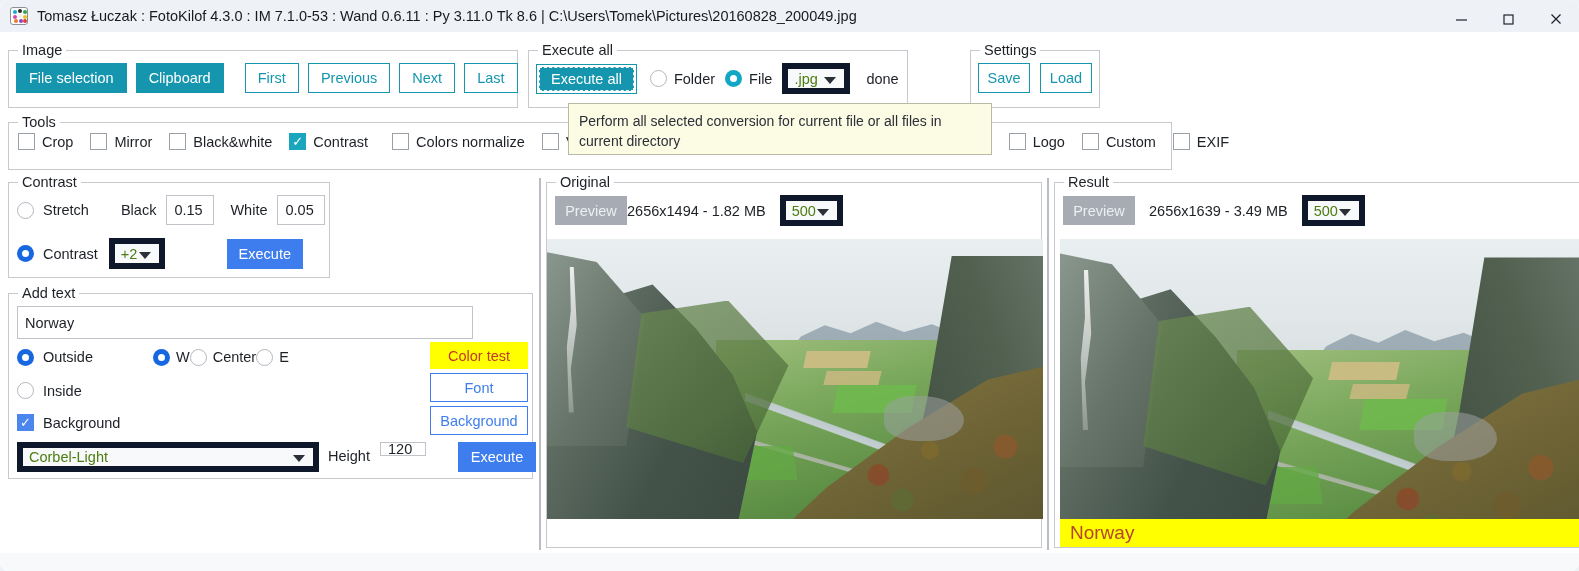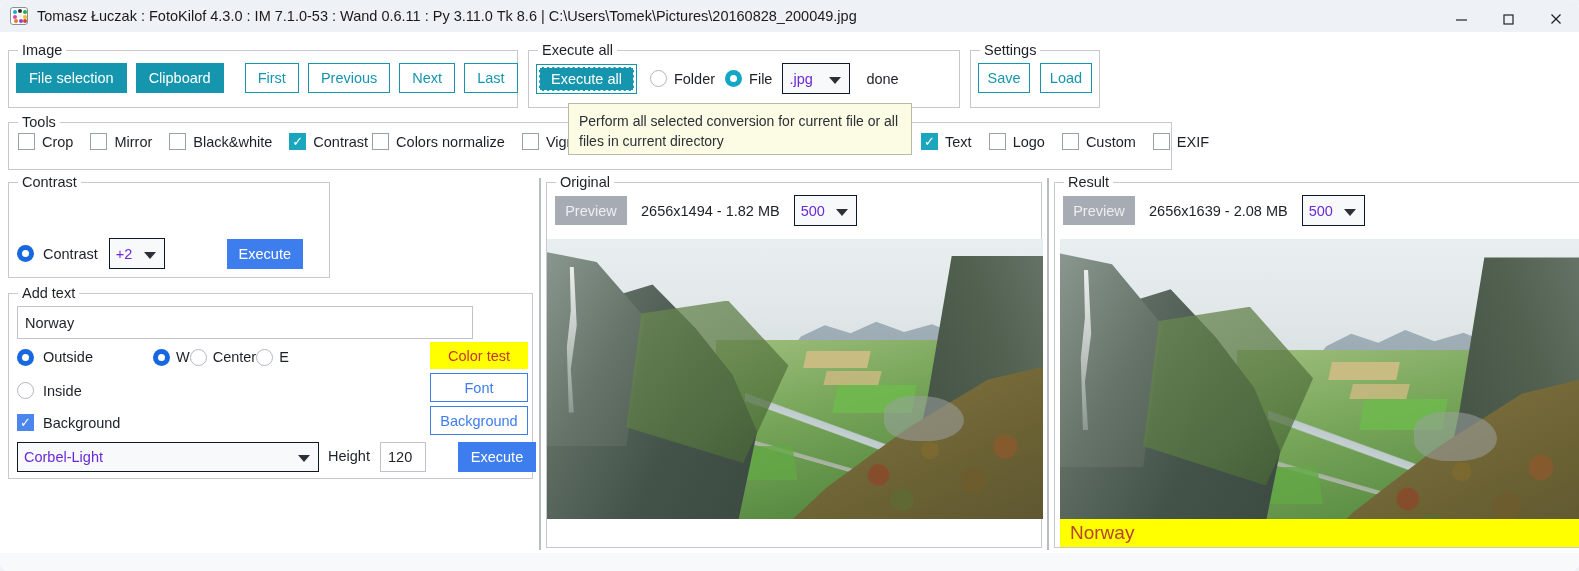--- a/index.html
+++ b/index.html
@@ -99,34 +99,34 @@
   .rb.sel-teal { border:none; background:#12a7c4; }
   .rb.sel-teal::after { content:""; width:7px; height:7px; border-radius:50%; background:#fff; }
 
   
   .field {
     border:1px solid #c0c4ca; background:#fff; height:30px;
     display:flex; align-items:center; padding:0 7px;
     font-size:14.5px; color:#1d2026;
   }
   .combo {
-    border:1px solid #0f172a; background:#f7f9fb; height:31px;
+    border:6px solid #0f172a; background:#f7f9fb; height:31px;
     display:flex; align-items:center; padding:0 6px;
-    font-size:14.5px; color:#6d28d9; position:relative;
+    font-size:14.5px; color:#4d7c0f; position:relative;
   }
   .combo .arrow {
     position:absolute; right:8px; top:50%; margin-top:-2px;
     width:0; height:0; border-left:6px solid transparent; border-right:6px solid transparent;
     border-top:7px solid #2b2f38;
   }
   .lbl { font-size:14.5px; color:#1d2026; white-space:nowrap; }
 
   
   .tooltip {
-    position:absolute; left:568px; top:103px; width:344px; height:52px;
+    position:absolute; left:568px; top:103px; width:424px; height:52px;
     background:#fcfbe3; border:1px solid #b9b9a8;
     padding:7px 10px; font-size:14px; color:#2b2f38; line-height:1.45;
     z-index:50;
   }
 
   
   .photo { position:absolute; overflow:hidden; background:#9aa6aa; }
   .photo .sky {
     position:absolute; left:0; top:0; width:100%; height:42%;
     background:linear-gradient(#e9eef0 0%, #e2e8ea 55%, #d9e0e2 100%);
@@ -271,21 +271,21 @@
     <div style="position:absolute; left:7px; top:12px; display:flex; gap:9px;">
       <div class="btn teal-filled">File selection</div>
       <div class="btn teal-filled">Clipboard</div>
       <div class="btn" style="margin-left:12px;">First</div>
       <div class="btn">Previous</div>
       <div class="btn">Next</div>
       <div class="btn">Last</div>
     </div>
   </div>
 
-  <div class="group" style="left:528px; top:50px; width:432px; height:58px;">
+  <div class="group" style="left:528px; top:50px; width:380px; height:58px;">
     <div class="legend">Execute all</div>
     <div style="position:absolute; left:7px; top:12px; display:flex; align-items:center; gap:0;">
       <div class="btn teal-filled focus-dashed" style="padding:0 14px;">Execute all</div>
       <div class="rb" style="margin-left:13px;"></div>
       <span class="lbl" style="margin-left:7px;">Folder</span>
       <div class="rb sel-teal" style="margin-left:10px;"></div>
       <span class="lbl" style="margin-left:7px;">File</span>
       <div class="combo" style="margin-left:10px; width:68px;">
         <span>.jpg</span>
         <span class="arrow"></span>
@@ -316,21 +316,21 @@
       <div style="display:flex; align-items:center; margin-left:17px;">
         <div class="cb"></div>
         <span class="lbl" style="margin-left:7px;">Black&amp;white</span>
       </div>
       <div style="display:flex; align-items:center; margin-left:17px;">
         <div class="cb checked-teal">
             <span class="tick">✓</span>
           </div>
         <span class="lbl" style="margin-left:7px;">Contrast</span>
       </div>
-      <div style="display:flex; align-items:center; margin-left:4px;">
+      <div style="display:flex; align-items:center; margin-left:24px;">
         <div class="cb"></div>
         <span class="lbl" style="margin-left:7px;">Colors normalize</span>
       </div>
       <div style="display:flex; align-items:center; margin-left:17px;">
         <div class="cb"></div>
         <span class="lbl" style="margin-left:7px;">Vignette</span>
       </div>
       <div style="display:flex; align-items:center; margin-left:17px;">
         <div class="cb"></div>
         <span class="lbl" style="margin-left:7px;">Border</span>
@@ -361,20 +361,28 @@
         <div class="cb"></div>
         <span class="lbl" style="margin-left:7px;">EXIF</span>
       </div>
     </div>
   </div>
 
   <div class="tooltip">Perform all selected conversion for current file or all files in current directory</div>
 
   <div class="group" style="left:8px; top:182px; width:322px; height:96px;">
     <div class="legend">Contrast</div>
+    <div style="position:absolute; left:8px; top:12px; display:flex; align-items:center;">
+      <div class="rb"></div>
+      <span class="lbl" style="margin-left:9px;">Stretch</span>
+      <span class="lbl" style="margin-left:32px;">Black</span>
+      <div class="field" style="margin-left:10px; width:48px; justify-content:flex-start;">0.15</div>
+      <span class="lbl" style="margin-left:16px;">White</span>
+      <div class="field" style="margin-left:10px; width:48px; justify-content:flex-start;">0.05</div>
+    </div>
     <div style="position:absolute; left:8px; top:55px; display:flex; align-items:center;">
       <div class="rb sel-blue"></div>
       <span class="lbl" style="margin-left:9px;">Contrast</span>
       <div class="combo" style="margin-left:11px; width:56px;">
         <span>+2</span>
         <span class="arrow"></span>
       </div>
       <div class="btn blue-filled" style="margin-left:62px; width:76px; padding:0;">Execute</div>
     </div>
   </div>
@@ -408,32 +416,32 @@
 
     <div class="btn yellow-test" style="position:absolute; left:421px; top:48px; width:98px; height:27px; padding:0;">Color test</div>
     <div class="btn blue-outline" style="position:absolute; left:421px; top:79px; width:98px; height:29px; padding:0;">Font</div>
     <div class="btn blue-outline" style="position:absolute; left:421px; top:112px; width:98px; height:29px; padding:0;">Background</div>
 
     <div class="combo" style="position:absolute; left:8px; top:148px; width:302px; height:30px;">
       <span>Corbel-Light</span>
       <span class="arrow"></span>
     </div>
     <span class="lbl" style="position:absolute; left:319px; top:154px;">Height</span>
-    <div class="field" style="position:absolute; left:371px; top:148px; width:46px; height:30px;">120</div>
+    <div class="field" style="position:absolute; left:371px; top:148px; width:46px; height:14px;">120</div>
     <div class="btn blue-filled" style="position:absolute; left:449px; top:148px; width:78px; height:30px; padding:0;">Execute</div>
   </div>
 
   <div class="vdiv" style="left:539px; top:178px; height:372px;"></div>
   <div class="vdiv" style="left:1047px; top:178px; height:372px;"></div>
 
   <div class="group" style="left:546px; top:182px; width:496px; height:366px;">
     <div class="legend">Original</div>
     <div style="position:absolute; left:8px; top:12px; display:flex; align-items:center;">
       <div class="btn gray-disabled" style="width:72px; padding:0; height:29px;">Preview</div>
-      <span class="lbl" style="margin-left:14px;">2656x1494 - 1.82 MB</span>
+      <span class="lbl" style="margin-left:0;">2656x1494 - 1.82 MB</span>
       <div class="combo" style="margin-left:14px; width:63px;">
         <span>500</span>
         <span class="arrow"></span>
       </div>
     </div>
     <div class="photo" style="left:0px; top:56px; width:496px; height:280px;">
       <div class="sky"></div>
       <div class="far-ridge"></div>
       <div class="fjord"></div>
       <div class="valley-floor"></div>
@@ -451,21 +459,21 @@
       <div class="foreground"></div>
       <div class="fg-rock"></div>
       <div class="fg-shrub"></div>
     </div>
   </div>
 
   <div class="group" style="left:1054px; top:182px; width:525px; height:366px; border-right:none;">
     <div class="legend">Result</div>
     <div style="position:absolute; left:8px; top:12px; display:flex; align-items:center;">
       <div class="btn gray-disabled" style="width:72px; padding:0; height:29px;">Preview</div>
-      <span class="lbl" style="margin-left:14px;">2656x1639 - 2.08 MB</span>
+      <span class="lbl" style="margin-left:14px;">2656x1639 - 3.49 MB</span>
       <div class="combo" style="margin-left:14px; width:63px;">
         <span>500</span>
         <span class="arrow"></span>
       </div>
     </div>
     <div class="photo" style="left:5px; top:56px; width:520px; height:308px;">
       <div class="sky"></div>
       <div class="far-ridge"></div>
       <div class="fjord"></div>
       <div class="valley-floor"></div>

